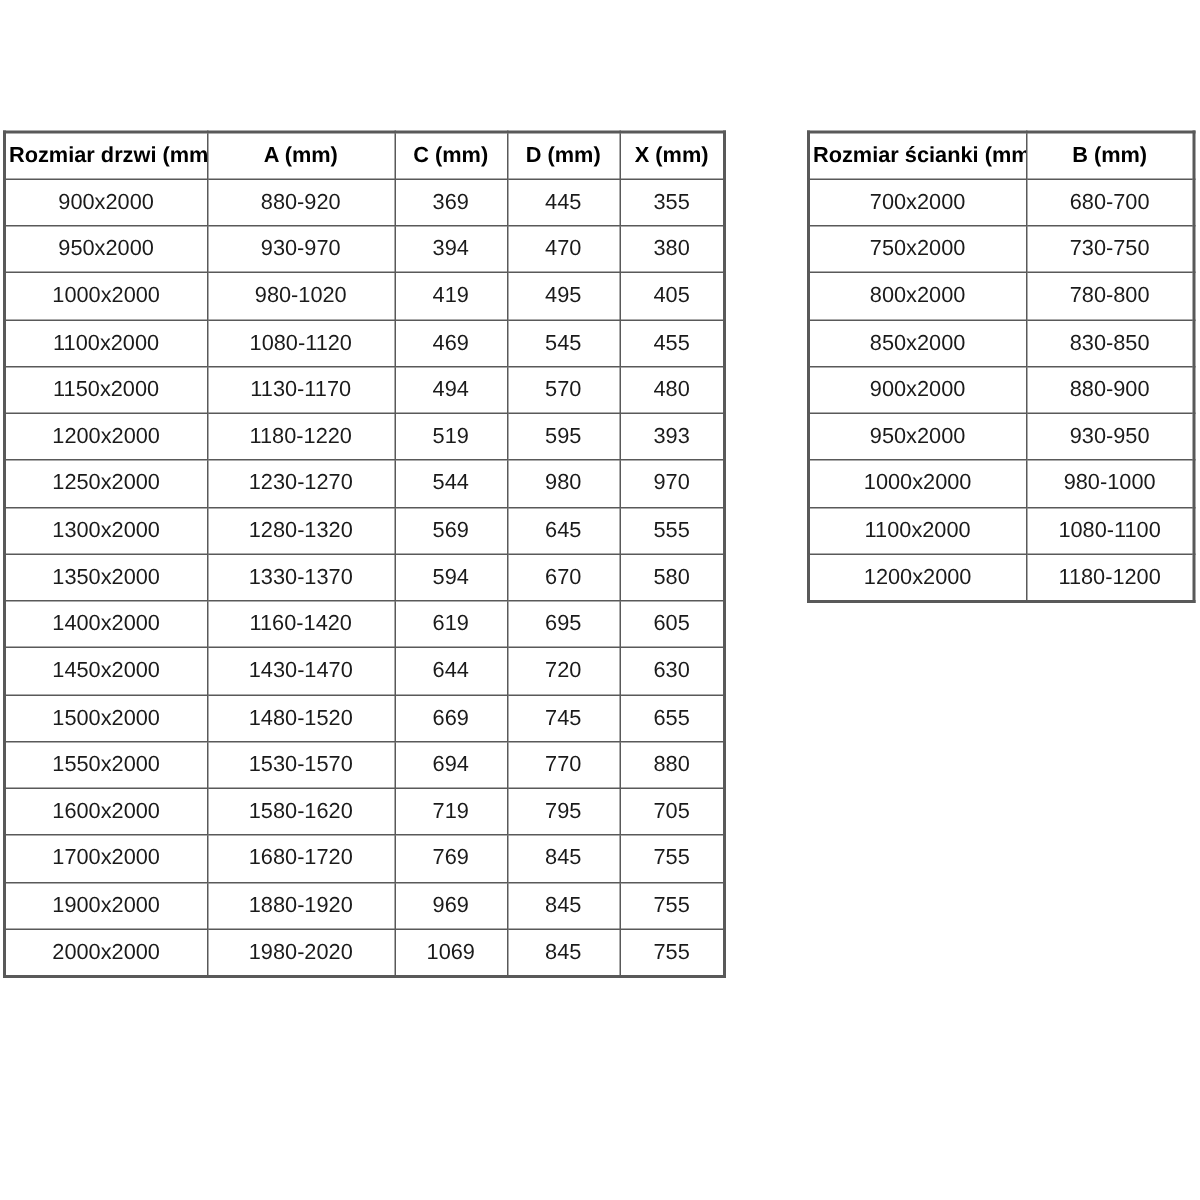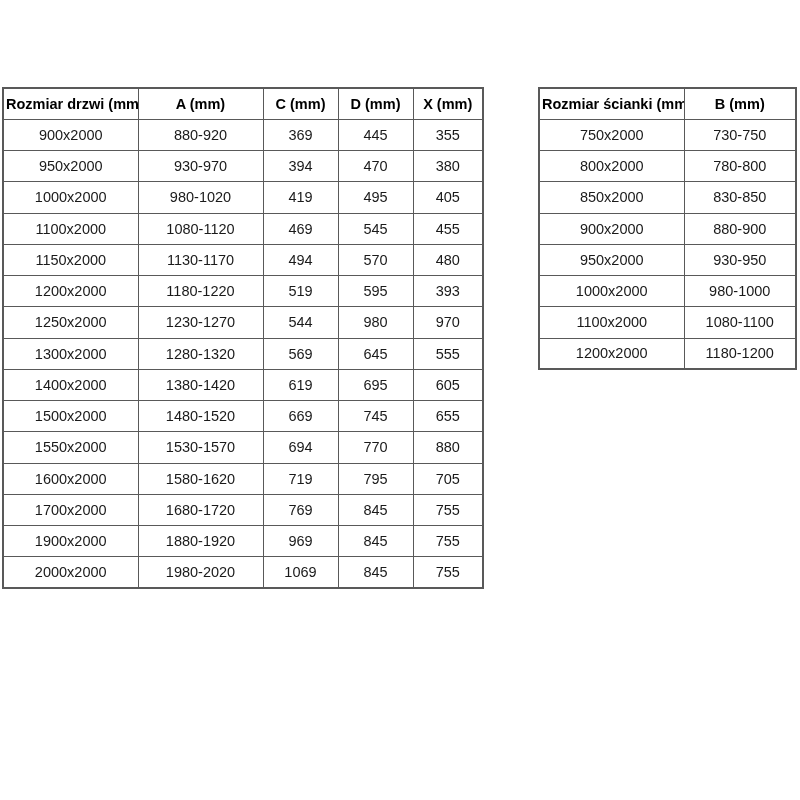--- a/index.html
+++ b/index.html
@@ -136,25 +136,39 @@
           <td>970</td>
         </tr>
         <tr>
           <td>1300x2000</td>
           <td>1280-1320</td>
           <td>569</td>
           <td>645</td>
           <td>555</td>
         </tr>
         <tr>
+          <td>1350x2000</td>
+          <td>1330-1370</td>
+          <td>594</td>
+          <td>670</td>
+          <td>580</td>
+        </tr>
+        <tr>
           <td>1400x2000</td>
-          <td>1380-1420</td>
+          <td>1160-1420</td>
           <td>619</td>
           <td>695</td>
           <td>605</td>
+        </tr>
+        <tr>
+          <td>1450x2000</td>
+          <td>1430-1470</td>
+          <td>644</td>
+          <td>720</td>
+          <td>630</td>
         </tr>
         <tr>
           <td>1500x2000</td>
           <td>1480-1520</td>
           <td>669</td>
           <td>745</td>
           <td>655</td>
         </tr>
         <tr>
           <td>1550x2000</td>
@@ -199,20 +213,24 @@
         <col>
       </colgroup>
       <thead>
         <tr>
           <th>Rozmiar ścianki (mm)</th>
           <th>B (mm)</th>
         </tr>
       </thead>
       <tbody>
         <tr>
+          <td>700x2000</td>
+          <td>680-700</td>
+        </tr>
+        <tr>
           <td>750x2000</td>
           <td>730-750</td>
         </tr>
         <tr>
           <td>800x2000</td>
           <td>780-800</td>
         </tr>
         <tr>
           <td>850x2000</td>
           <td>830-850</td>

